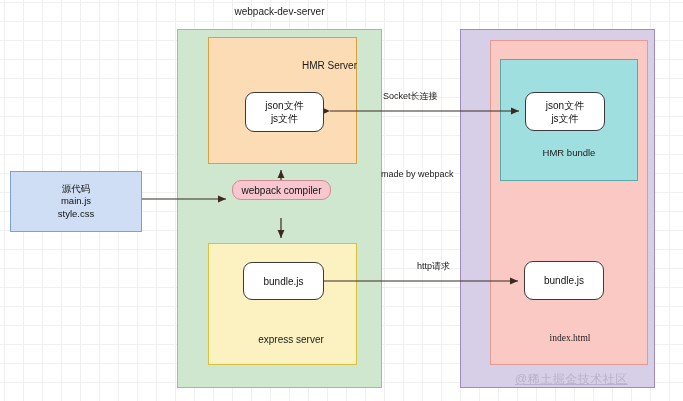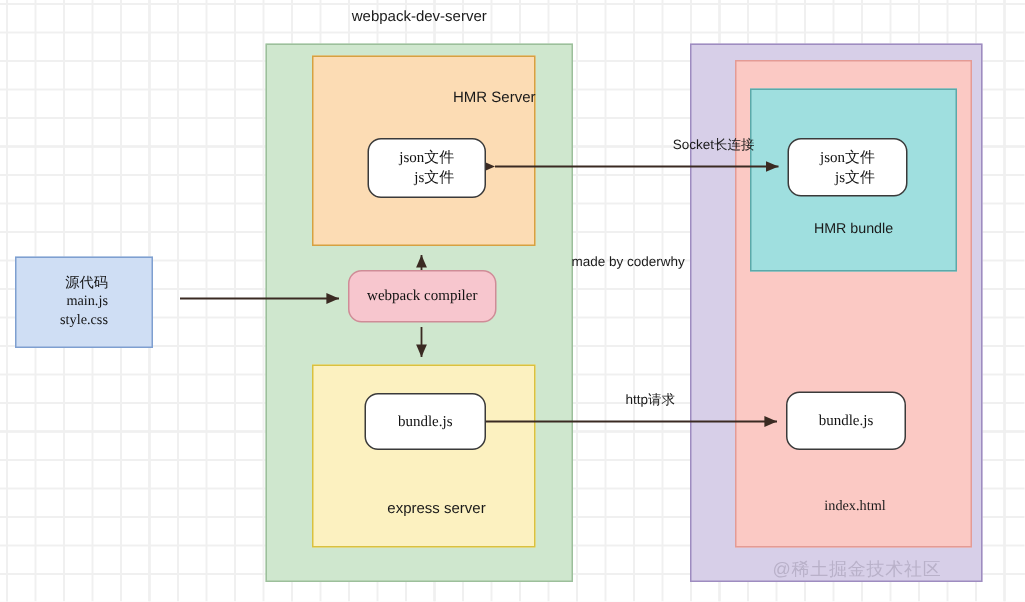--- a/index.html
+++ b/index.html
@@ -66,64 +66,64 @@
     background: #9fdfdf;
     border: 1px solid #5ba9a9;
   }
   
   .node {
     position: absolute;
     box-sizing: border-box;
     display: flex;
     align-items: center;
     justify-content: center;
-    text-align: right;
+    text-align: center;
     color: #121212;
     font-size: 10px;
     line-height: 1.3;
     white-space: pre;
-    font-family: Liberation Serif, serif;
   }
   .src-node {
-    left: 10px; top: 171px; width: 92px; height: 61px;
+    left: 10px; top: 171px; width: 132px; height: 61px;
     background: #cfdef4;
     border: 1px solid #7e9fd0;
     font-size: 9.5px;
   }
   .white-node {
     background: #ffffff;
     border: 1.2px solid #3a3a3a;
     border-radius: 9px;
   }
   .hmr-json-node { left: 245px; top: 92px; width: 79px; height: 40px; }
   .bundle-server-node { left: 243px; top: 262px; width: 81px; height: 38px; }
   .runtime-json-node { left: 525px; top: 92px; width: 80px; height: 39px; }
   .bundle-browser-node { left: 524px; top: 261px; width: 80px; height: 39px; }
   .compiler-node {
-    left: 232px; top: 180px; width: 99px; height: 35px;
+    left: 232px; top: 180px; width: 99px; height: 20px;
     background: #f7c6ce;
     border: 1px solid #cf8c97;
     border-radius: 9px;
     font-size: 10px;
   }
   
   .title-lbl { font-size: 10px; }
   .wds-title { left: 177px; top: 6px; width: 205px; }
   .browser-title { left: 460px; top: 6px; width: 195px; }
   .hmr-server-lbl { left: 208px; top: 60px; width: 149px; font-size: 10px; text-align: right; }
   .express-lbl { left: 208px; top: 334px; width: 166px; font-size: 10px; }
   .hmr-runtime-lbl { left: 500px; top: 147px; width: 138px; font-size: 9.5px; }
   .index-html-lbl { left: 490px; top: 333px; width: 160px; font-size: 9.5px; font-family: Liberation Serif, serif; }
-  .socket-lbl { left: 383px; top: 91px; width: 120px; font-size: 9px; text-align: right; }
+  .socket-lbl { left: 383px; top: 91px; width: 120px; font-size: 9px; text-align: left; }
   .coderwhy-lbl { left: 381px; top: 169px; width: 130px; font-size: 9px; text-align: left; }
   .http-lbl { left: 400px; top: 261px; width: 90px; font-size: 9px; text-align: left; margin-left: 17px; }
   .watermark {
     left: 515px; top: 372px; width: 160px;
     font-size: 12px; color: #b9b1c9; text-align: left;
     letter-spacing: 0.5px;
+    text-decoration: underline;
   }
   
   #wires {
     position: absolute;
     left: 0; top: 0;
     width: 683px; height: 401px;
     pointer-events: none;
   }
 </style>
 </head>
@@ -187,16 +187,16 @@
 
   <div class="node white-node bundle-server-node">bundle.js</div>
 
   <div class="node white-node runtime-json-node">json文件
 js文件</div>
 
   <div class="node white-node bundle-browser-node">bundle.js</div>
 
   <div class="lbl socket-lbl">Socket长连接</div>
   <div class="lbl http-lbl">http请求</div>
-  <div class="lbl coderwhy-lbl">made by coderwhy</div>
+  <div class="lbl coderwhy-lbl">made by webpack</div>
   <div class="lbl watermark">@稀土掘金技术社区</div>
 
 </div>
 
 </body></html>

